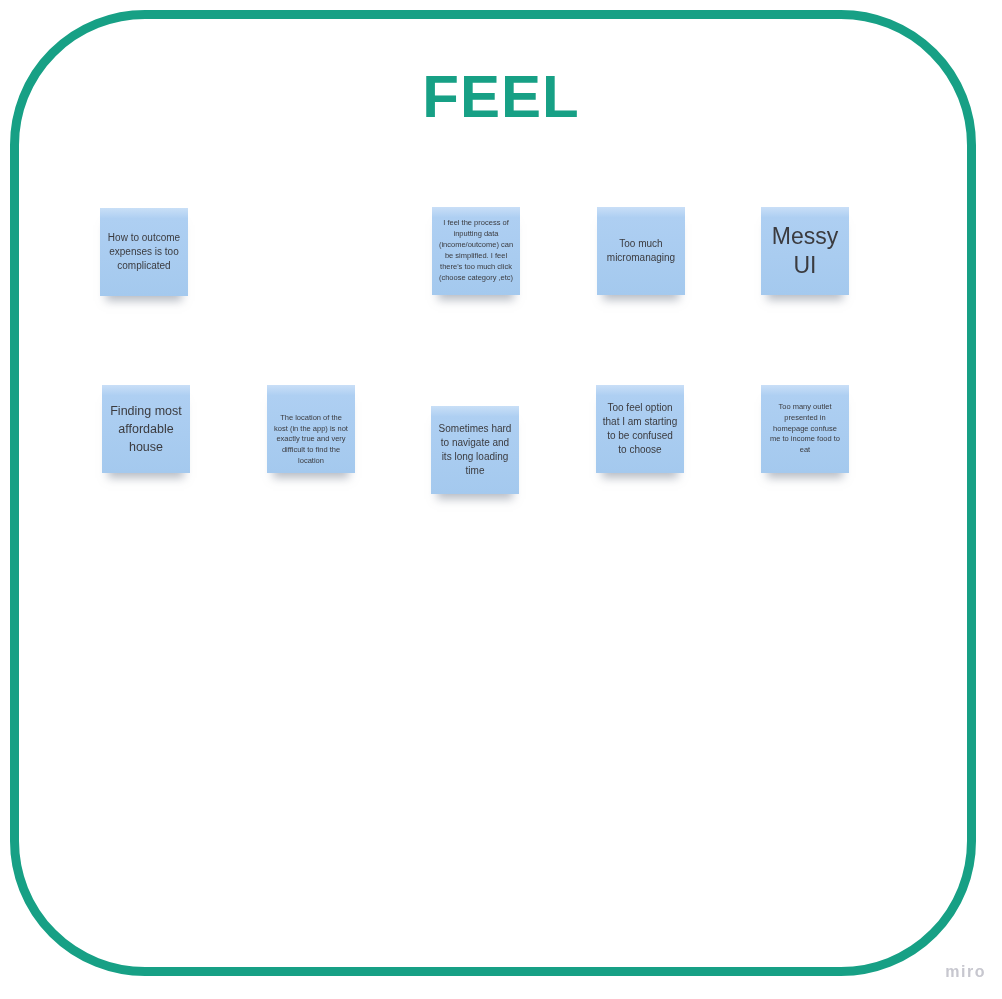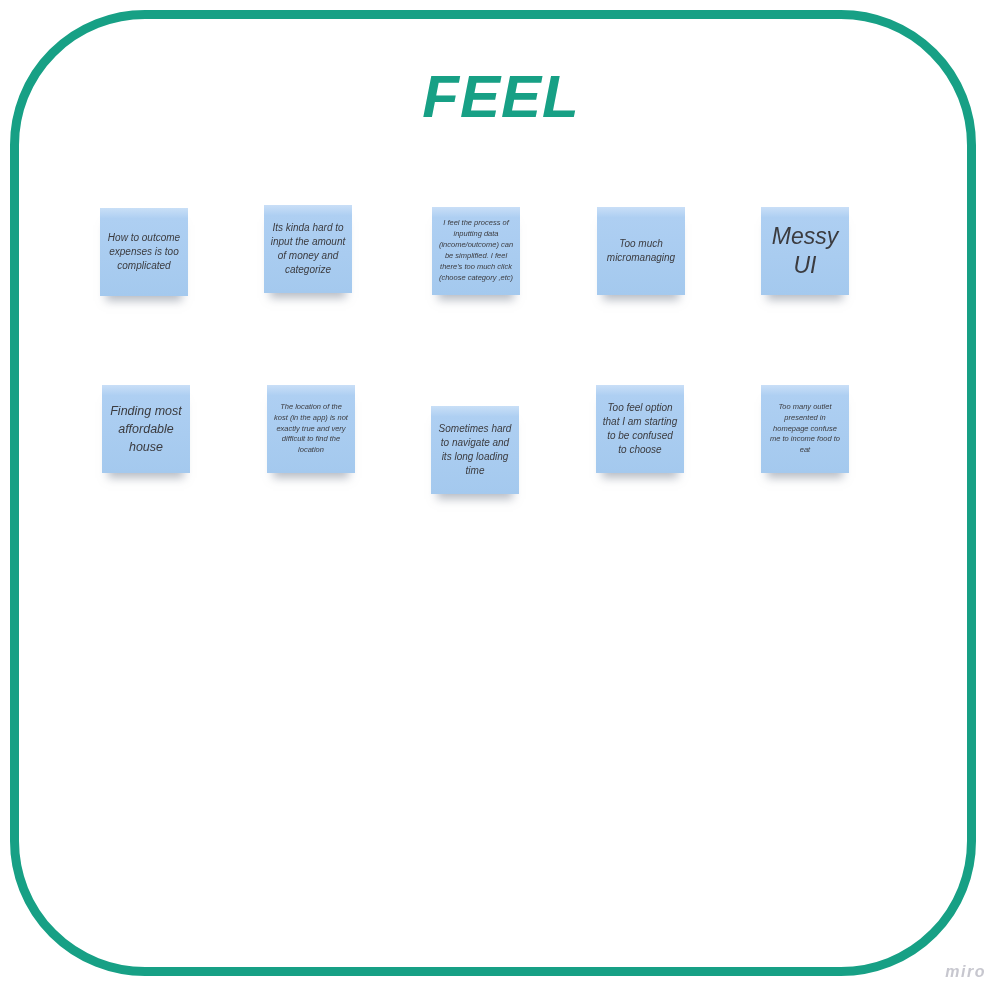--- a/index.html
+++ b/index.html
@@ -8,21 +8,20 @@
     width: 1002px;
     height: 999px;
     background: #ffffff;
     font-family: "Liberation Sans", sans-serif;
     overflow: hidden;
   }
   .board {
     position: relative;
     width: 1002px;
     height: 999px;
-    font-style: italic;
   }
   .frame {
     position: absolute;
     left: 10px;
     top: 10px;
     width: 966px;
     height: 966px;
     border: 9px solid #17a085;
     border-radius: 135px;
     box-sizing: border-box;
@@ -79,37 +78,34 @@
 
 <div class="board">
 
   <div class="frame"></div>
 
   <div class="board-title">FEEL</div>
 
   <div class="note fs-s" style="left:100px; top:208px;">
     <span>How to outcome expenses is too complicated</span>
   </div>
-  <div class="note fs-s" style="left:264px; top:205px;">
-    <span>Its kinda hard to input the amount of money and categorize</span>
-  </div>
   <div class="note fs-xs" style="left:432px; top:207px;">
     <span>I feel the process of inputting data (income/outcome) can be simplified. I feel there's too much click (choose category ,etc)</span>
   </div>
   <div class="note fs-xl" style="left:761px; top:207px;">
     <span>Messy UI</span>
   </div>
   <div class="note fs-s" style="left:597px; top:207px;">
     <span>Too much micromanaging</span>
   </div>
 
   <div class="note fs-m" style="left:102px; top:385px;">
     <span>Finding most affordable house</span>
   </div>
-  <div class="note fs-xs" style="left:267px; top:385px;">
+  <div class="note fs-xs" style="left:267px; top:385px;align-items:flex-end;">
     <span>The location of the kost (in the app) is not exactly true and very difficult to find the location</span>
   </div>
   <div class="note fs-s" style="left:431px; top:385px;margin-top:21px;">
     <span>Sometimes hard to navigate and its long loading time</span>
   </div>
   <div class="note fs-s" style="left:596px; top:385px;">
     <span>Too feel option that I am starting to be confused to choose</span>
   </div>
   <div class="note fs-xs" style="left:761px; top:385px;">
     <span>Too many outlet presented in homepage confuse me to income food to eat</span>

